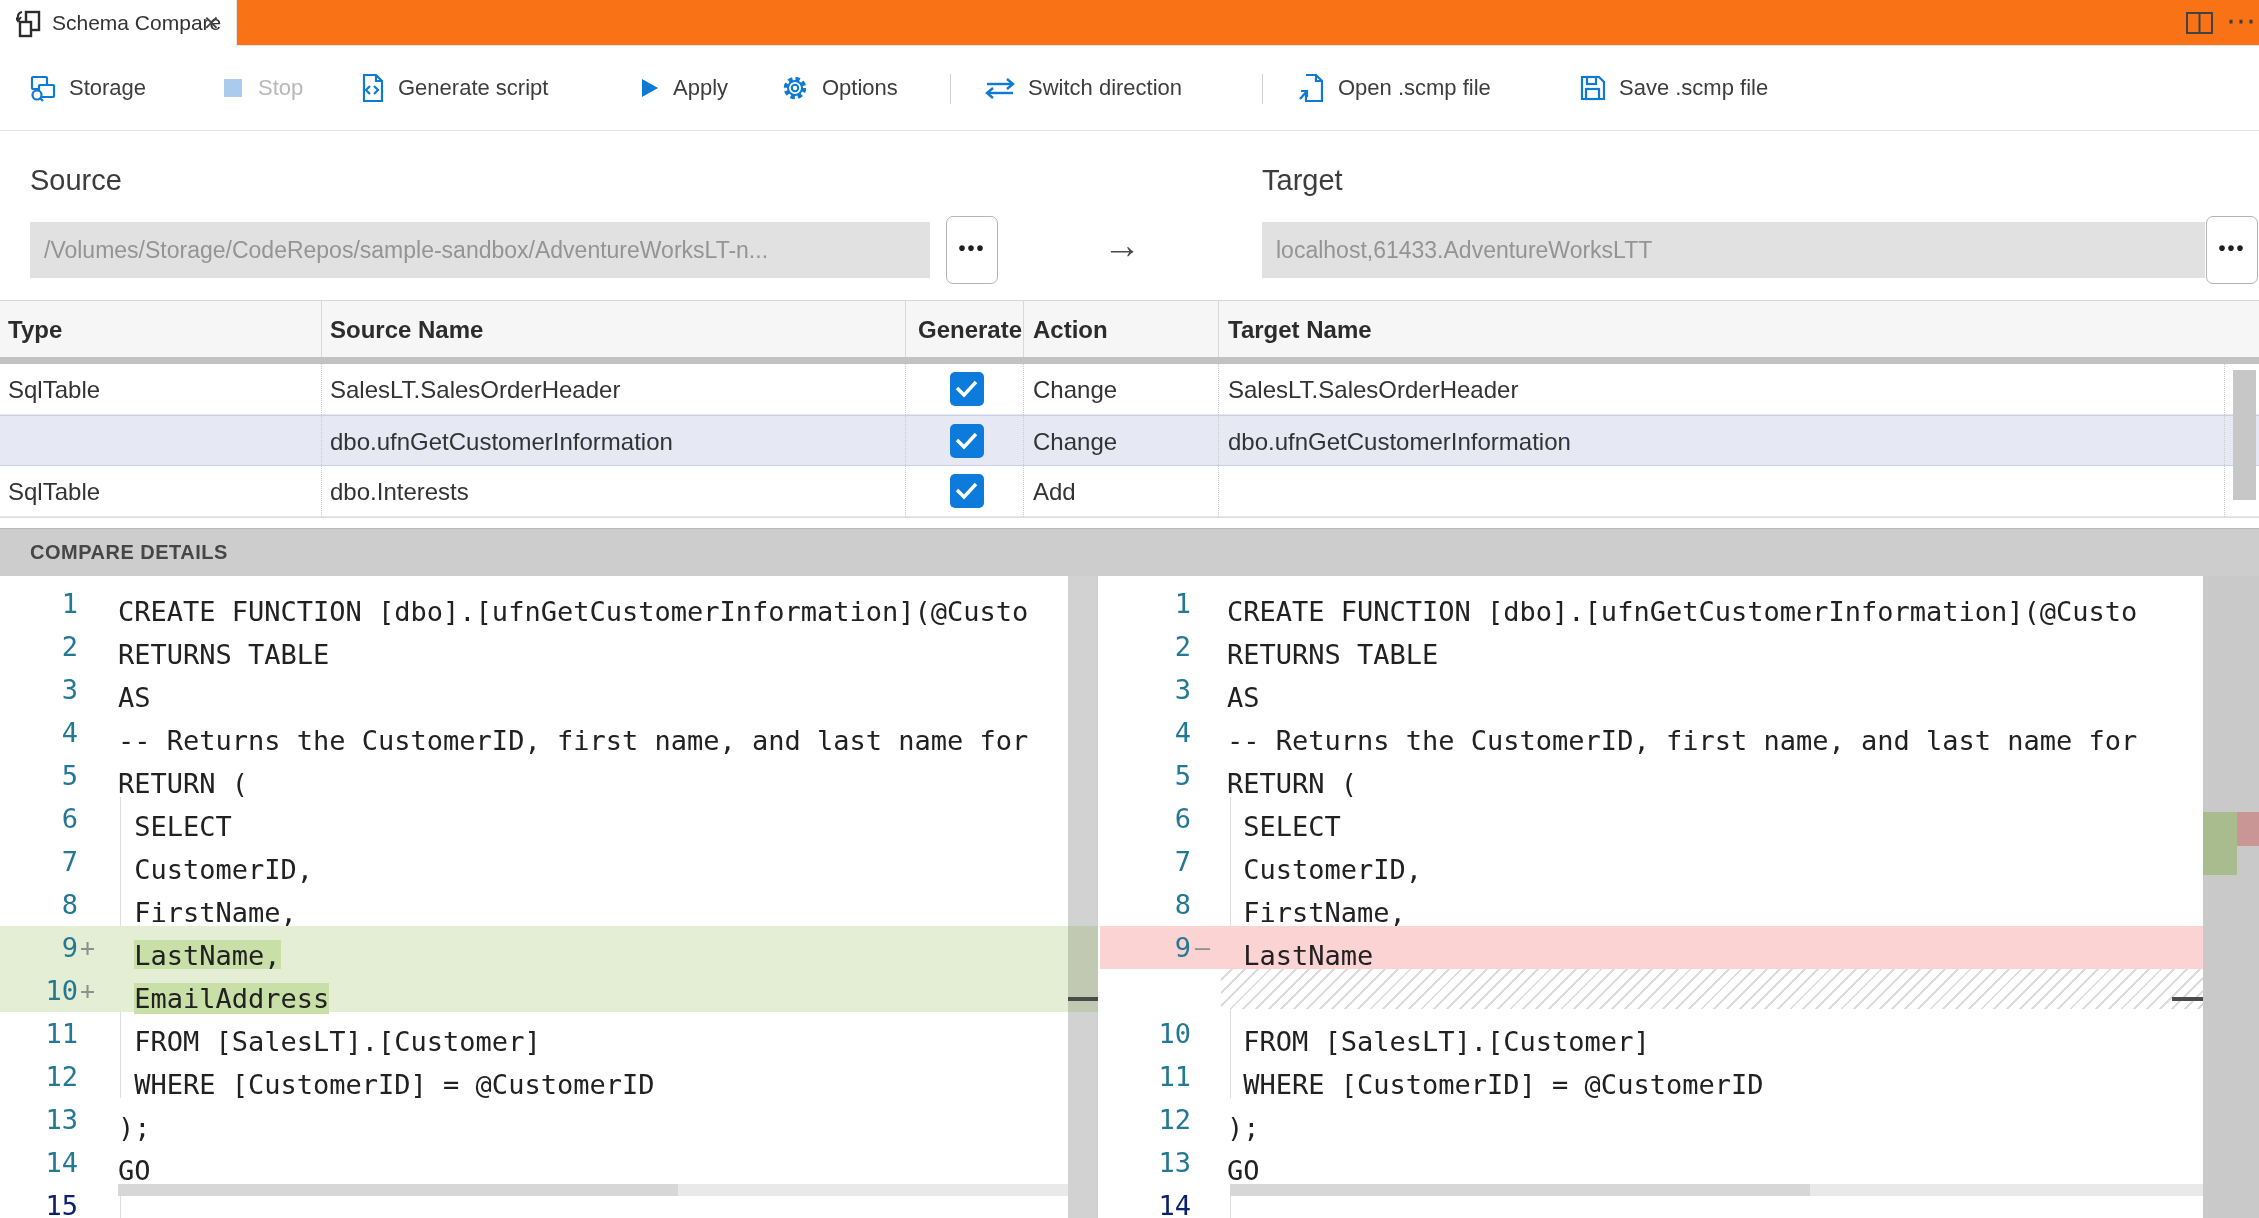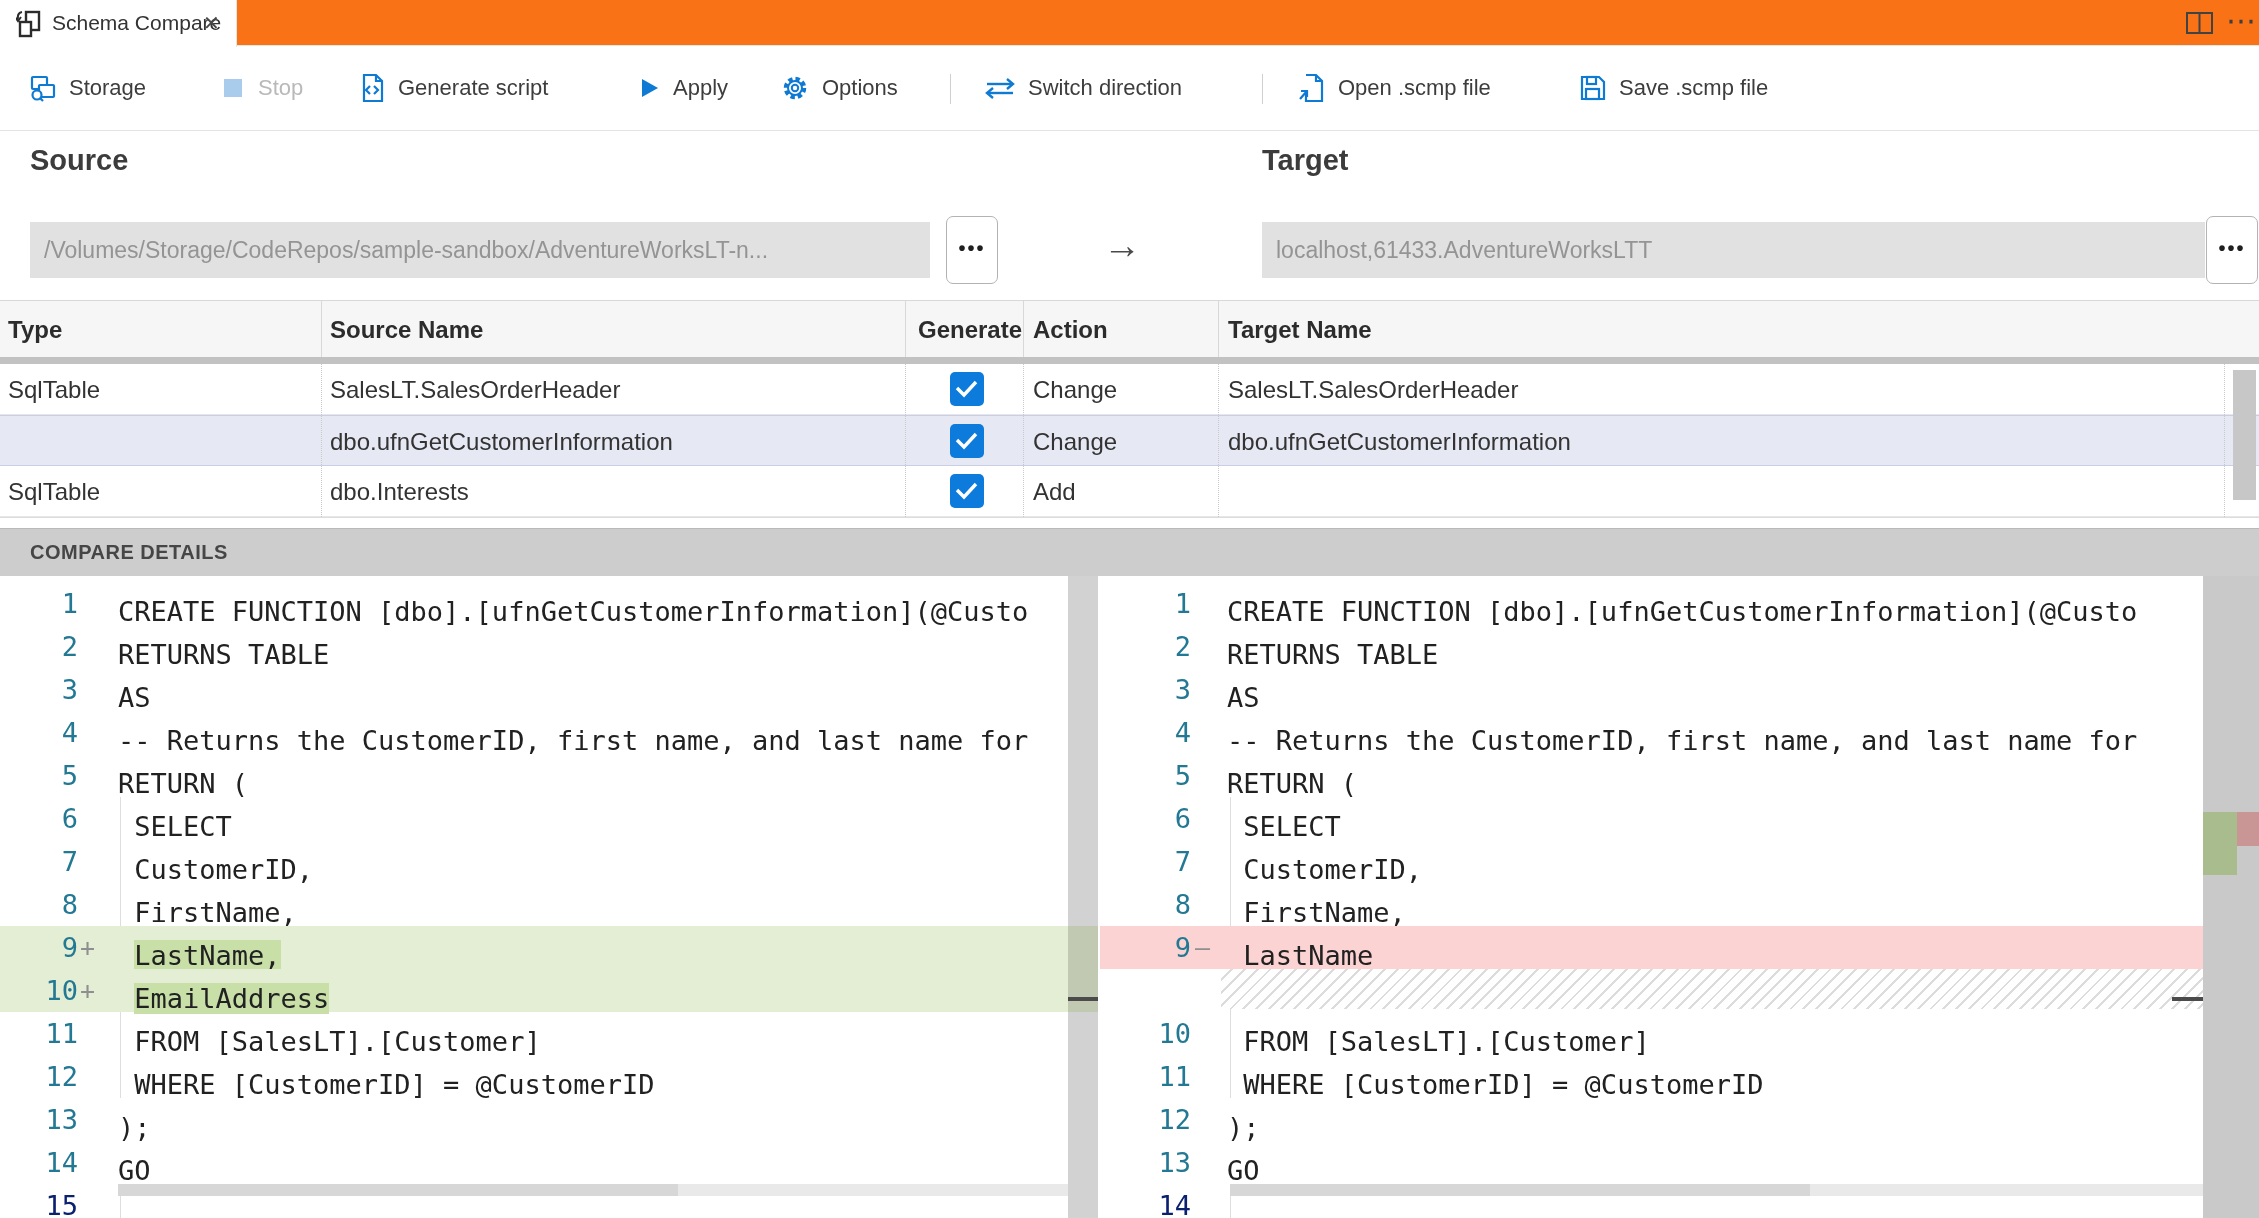--- a/index.html
+++ b/index.html
@@ -17,21 +17,21 @@
   .win-more { left:2226px; top:0; height:46px; line-height:42px; font-size:30px; color:#3f3f3f; }
 
   
   .toolbar { left:0; top:46px; width:2259px; height:85px; background:#fff; border-bottom:1px solid #e3e3e3; }
   .tb-item { position:absolute; top:0; height:84px; display:flex; align-items:center; gap:11px;
              font-size:22px; color:#3d3d3d; cursor:pointer; white-space:nowrap; }
   .tb-item.disabled { color:#b9b9b9; cursor:default; }
   .tb-sep { position:absolute; top:28px; width:1px; height:30px; background:#cfcfcf; }
 
   
-  .sec-label { font-size:29px; font-weight:bold; color:#3c3c3c; top:144px; }
+  .sec-label { font-size:29px; font-weight:normal; color:#3c3c3c; top:164px; }
   .field { top:222px; height:56px; background:#e1e1e1; font-size:23px; color:#949494;
            line-height:56px; padding:0 14px; white-space:nowrap; overflow:hidden; }
   .dots-btn { top:216px; width:52px; height:68px; background:#fff; border:1px solid #b3b3b3;
               border-radius:7px; text-align:center; line-height:62px; font-size:20px; letter-spacing:2px;
               color:#1f1f1f; cursor:pointer; font-weight:bold; }
   .dir-arrow { left:1103px; top:224px; font-size:38px; color:#4a4a4a; font-weight:bold; }
 
   
   .grid-header { left:0; top:300px; width:2259px; height:57px; background:#f6f6f6;
                  border-top:1px solid #d8d8d8; font-size:24px; color:#2c2c2c;font-weight:bold; }

